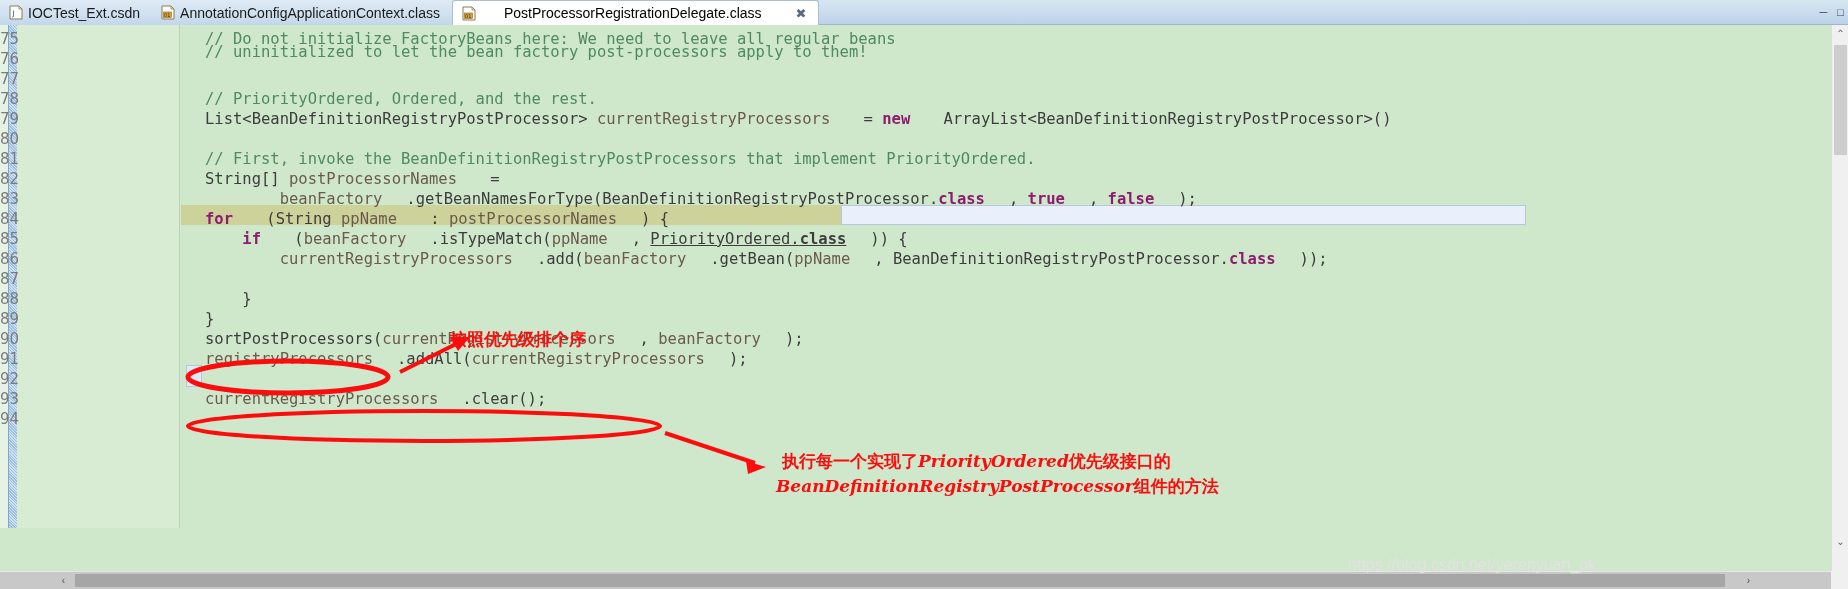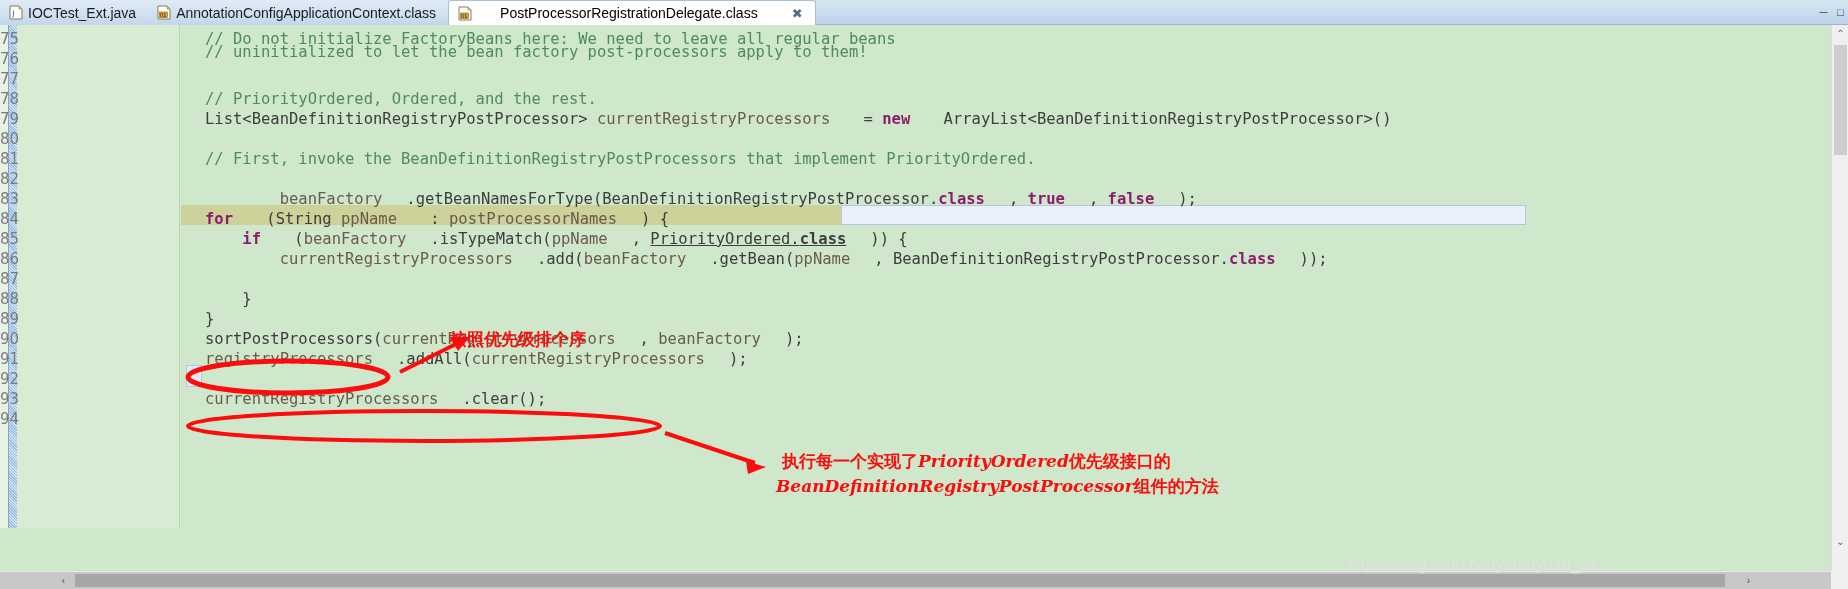--- a/index.html
+++ b/index.html
@@ -237,21 +237,21 @@
   <div class="tabbar">
 
     <div class="tab inactive">
       <span class="tab-icon">
         <svg width="14" height="15" viewBox="0 0 14 15">
           <path d="M1 1 h9 l3 3 v10 h-12 z" fill="#ffffff" stroke="#8a7a55" stroke-width="1"></path>
           <path d="M10 1 l3 3 h-3 z" fill="#e9e0c4" stroke="#8a7a55" stroke-width="0.7"></path>
           <text x="3.2" y="11" font-size="7.5" font-family="DejaVu Sans, sans-serif" fill="#1c4f9c">J</text>
         </svg>
       </span>
-      <span>IOCTest_Ext.java</span>
+      <span>IOCTest_Ext.csdn</span>
     </div>
 
     <div class="tab inactive">
       <span class="tab-icon">
         <svg width="14" height="15" viewBox="0 0 14 15">
           <path d="M1 1 h9 l3 3 v10 h-12 z" fill="#ffffff" stroke="#8a7a55" stroke-width="1"></path>
           <path d="M10 1 l3 3 h-3 z" fill="#e9e0c4" stroke="#8a7a55" stroke-width="0.7"></path>
           <rect x="2.5" y="7" width="8" height="5.5" fill="#d9a33a" stroke="#8a6a1e" stroke-width="0.6"></rect>
           <text x="3" y="11.6" font-size="5" font-family="DejaVu Sans, sans-serif" fill="#3b2a00">01</text>
         </svg>
@@ -310,20 +310,21 @@
       <div class="hl-line" style="top:180px; width:660px;"></div>
 
       <div class="sel-box" style="left:660px; top:180px; width:685px; height:20px;"></div>
 
       <div class="sel-box" style="left:5px; top:340px; width:16px; height:22px; background:#e3eaf5;"></div>
     <div class="code-line" style="top: 4px;"><span class="c-plain"></span><span class="c-comment">// Do not initialize FactoryBeans here: We need to leave all regular beans</span></div>
         <div class="code-line" style="top: 17px;"><span class="c-plain"></span><span class="c-comment">// uninitialized to let the bean factory post-processors apply to them!</span></div>
         <div class="code-line" style="top: 64px;"><span class="c-plain"></span><span class="c-comment">// PriorityOrdered, Ordered, and the rest.</span></div>
         <div class="code-line" style="top: 84px;"><span class="c-plain">List&lt;BeanDefinitionRegistryPostProcessor&gt; </span><span class="c-var">currentRegistryProcessors</span><span class="c-plain"> = </span><span class="c-kw">new</span><span class="c-plain"> ArrayList&lt;BeanDefinitionRegistryPostProcessor&gt;()</span></div>
         <div class="code-line" style="top: 124px;"><span class="c-plain"></span><span class="c-comment">// First, invoke the BeanDefinitionRegistryPostProcessors that implement PriorityOrdered.</span></div>
+        <div class="code-line" style="top: 144px;"><span class="c-plain">String[] </span><span class="c-var">postProcessorNames</span><span class="c-plain"> =</span></div>
         <div class="code-line" style="top: 164px;"><span class="c-plain">        </span><span class="c-var">beanFactory</span><span class="c-plain">.getBeanNamesForType(BeanDefinitionRegistryPostProcessor.</span><span class="c-kw">class</span><span class="c-plain">, </span><span class="c-kw">true</span><span class="c-plain">, </span><span class="c-kw">false</span><span class="c-plain">);</span></div>
         <div class="code-line" style="top: 184px;"><span class="c-plain"></span><span class="c-kw">for</span><span class="c-plain"> (String </span><span class="c-var">ppName</span><span class="c-plain"> : </span><span class="c-var">postProcessorNames</span><span class="c-plain">) {</span></div>
         <div class="code-line" style="top: 204px;"><span class="c-plain">    </span><span class="c-kw">if</span><span class="c-plain"> (</span><span class="c-var">beanFactory</span><span class="c-plain">.isTypeMatch(</span><span class="c-var">ppName</span><span class="c-plain">, </span><span class="c-link">PriorityOrdered.</span><span class="c-kw c-link">class</span><span class="c-plain">)) {</span></div>
         <div class="code-line" style="top: 224px;"><span class="c-plain">        </span><span class="c-var">currentRegistryProcessors</span><span class="c-plain">.add(</span><span class="c-var">beanFactory</span><span class="c-plain">.getBean(</span><span class="c-var">ppName</span><span class="c-plain">, BeanDefinitionRegistryPostProcessor.</span><span class="c-kw">class</span><span class="c-plain">));</span></div>
         <div class="code-line" style="top: 264px;"><span class="c-plain">    }</span></div>
         <div class="code-line" style="top: 284px;"><span class="c-plain">}</span></div>
         <div class="code-line" style="top: 304px;"><span class="c-plain">sortPostProcessors(</span><span class="c-var">currentRegistryProcessors</span><span class="c-plain">, </span><span class="c-var">beanFactory</span><span class="c-plain">);</span></div>
         <div class="code-line" style="top: 324px;"><span class="c-plain"></span><span class="c-var">registryProcessors</span><span class="c-plain">.addAll(</span><span class="c-var">currentRegistryProcessors</span><span class="c-plain">);</span></div>
         <div class="code-line" style="top: 364px;"><span class="c-plain"></span><span class="c-var">currentRegistryProcessors</span><span class="c-plain">.clear();</span></div>
       </div>

